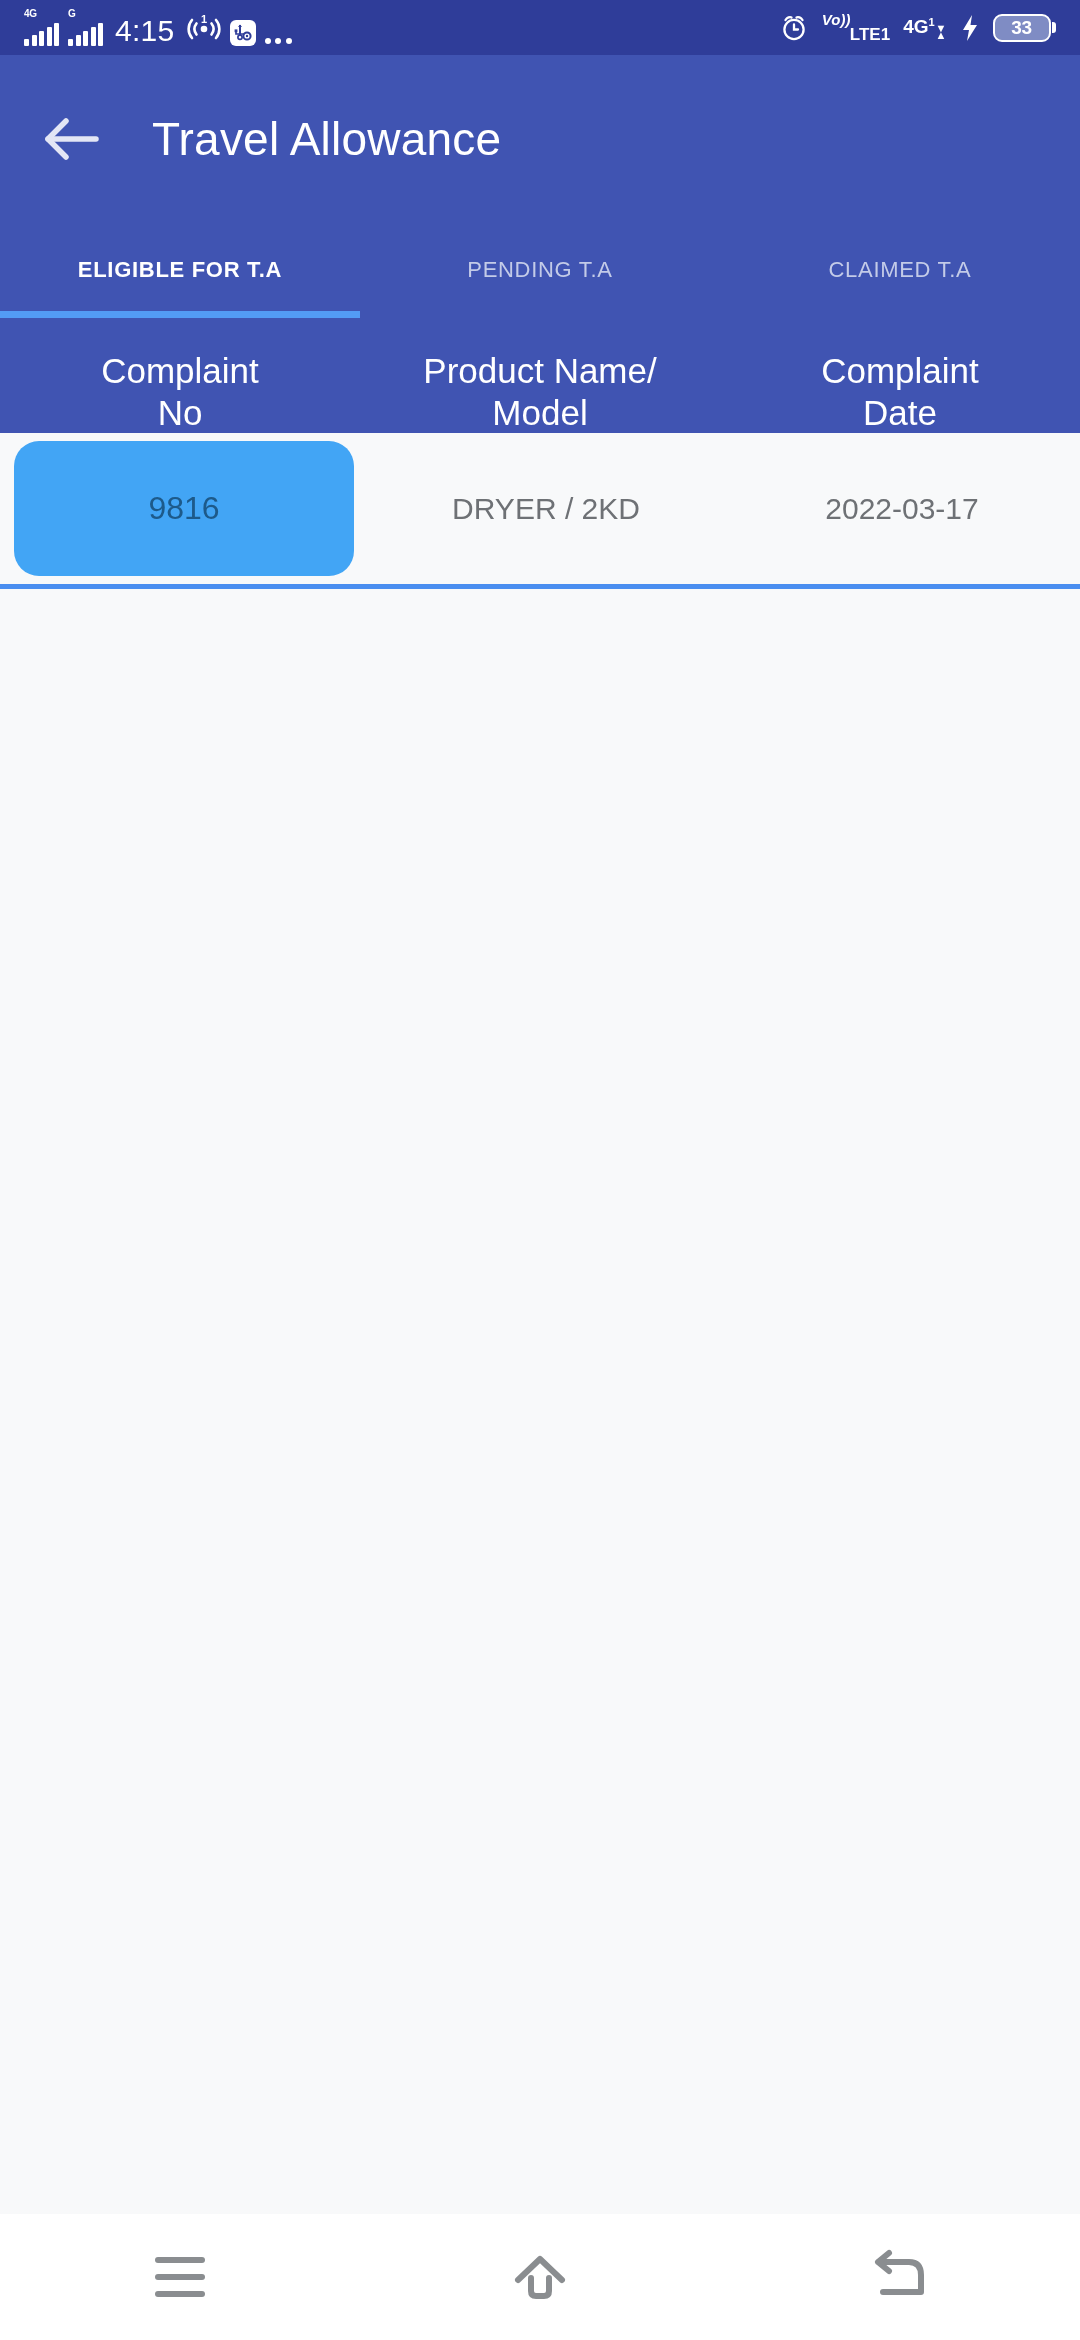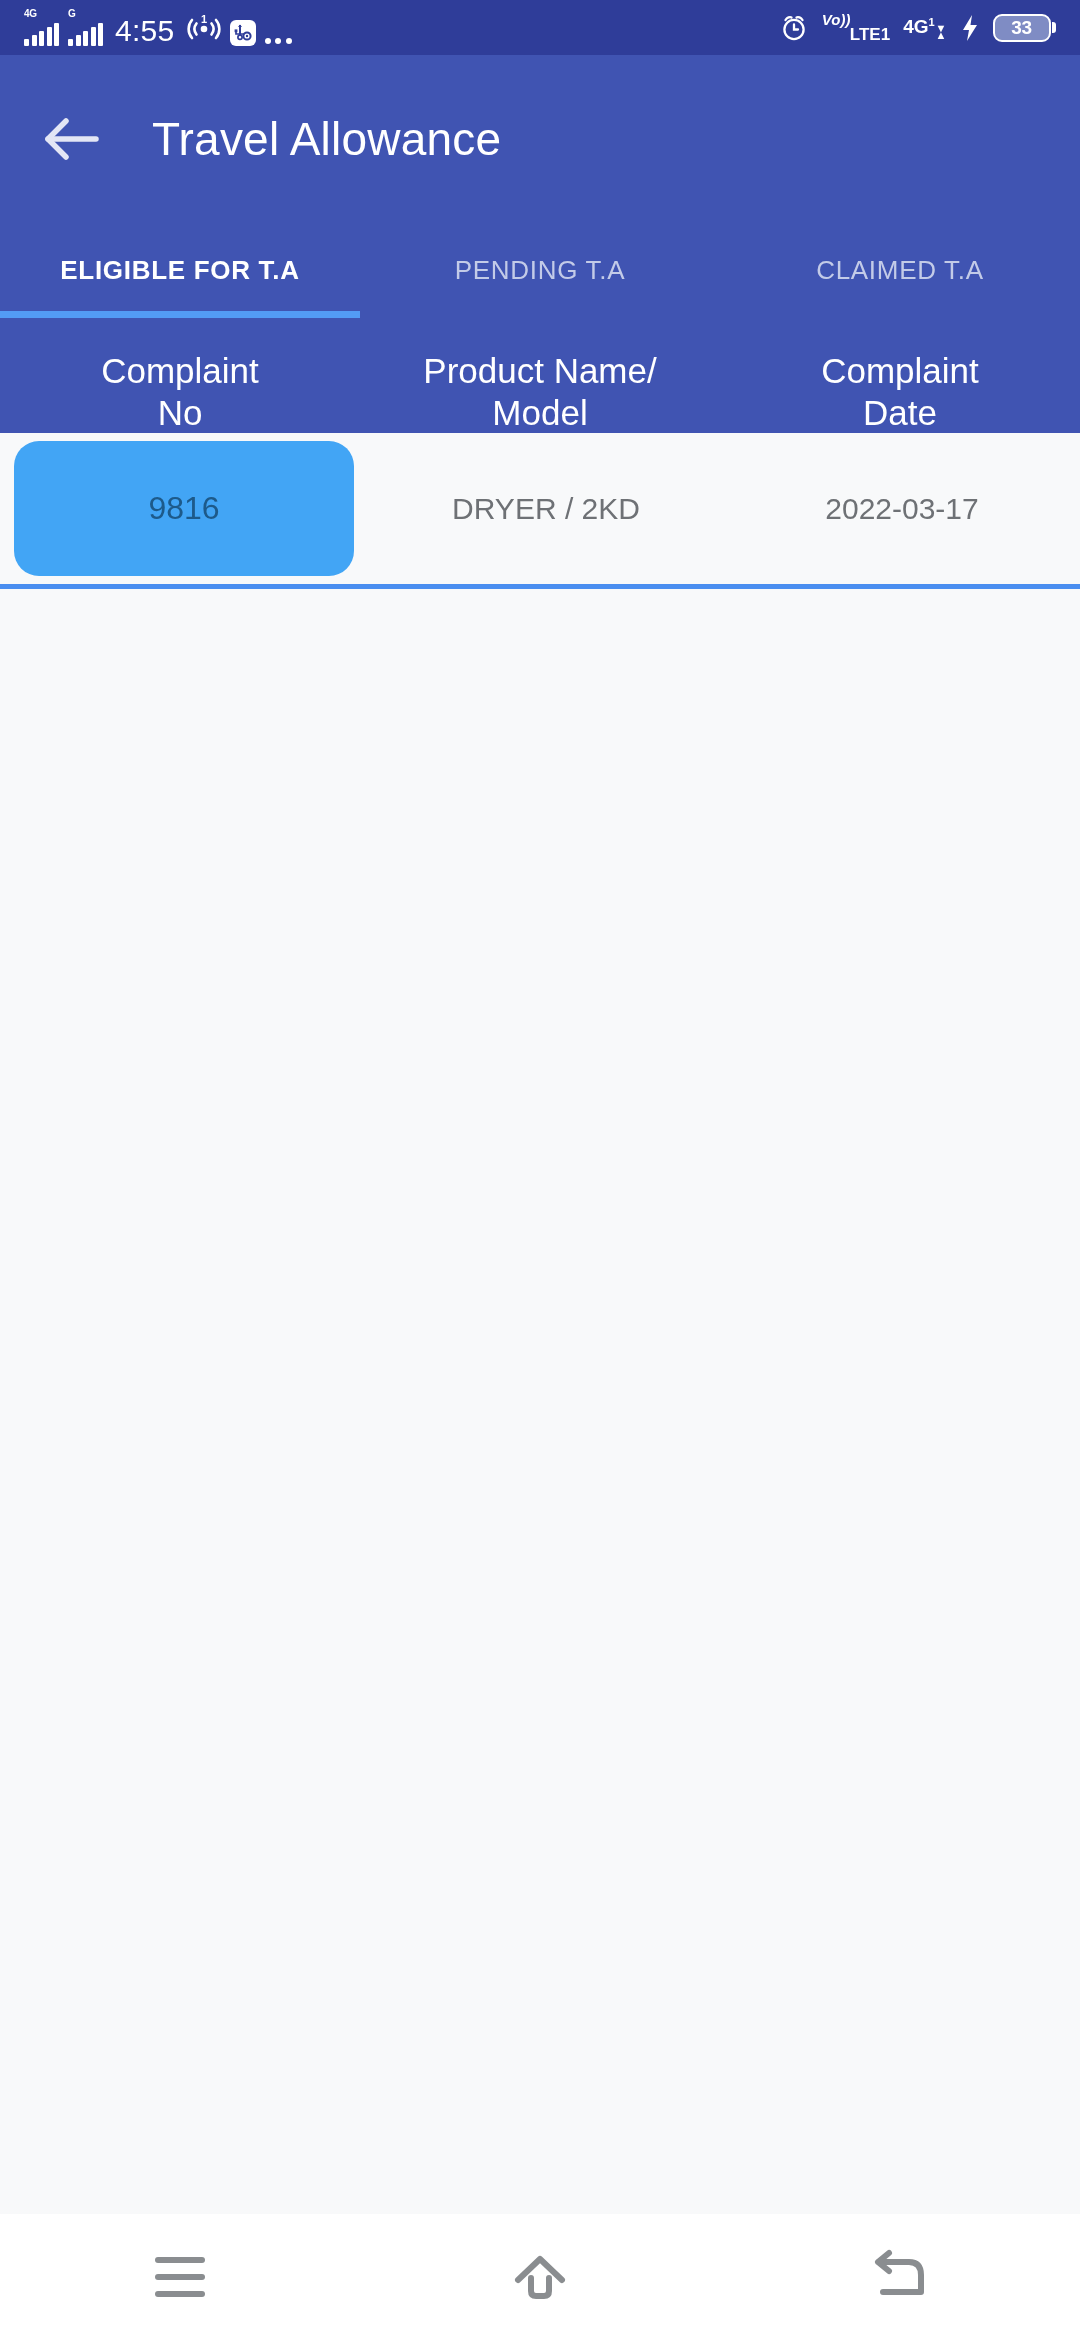--- a/index.html
+++ b/index.html
@@ -75,21 +75,21 @@
     color:#ffffff; font-size:46px; font-weight:400; margin-left:48px;
     letter-spacing:0.2px; white-space:nowrap;
   }
 
   
   .tabs {
     height:96px; background:#4054b2; display:flex; align-items:center;
     position:relative; flex:0 0 auto;
   }
   .tab {
-    flex:1 1 0; text-align:left; font-size:26px; letter-spacing:0.7px;
+    flex:1 1 0; text-align:left; font-size:22px; letter-spacing:0.7px;
     display:flex; align-items:center; justify-content:center; height:100%;
   }
   .tab.active { color:#ffffff; font-weight:bold; }
   .tab.inactive { color:#c3cbe8; font-weight:400; }
   .tab-indicator {
     position:absolute; bottom:0; left:0; width:360px; height:7px; background:#539bf5;
   }
 
   
   .thead {
@@ -149,21 +149,21 @@
         <div class="net"><sup>G</sup></div>
         <div class="bars">
           <i></i>
             <i></i>
             <i></i>
             <i></i>
             <i></i>
         </div>
       </div>
 
-      <div class="clock">4:55</div>
+      <div class="clock">4:15</div>
 
       <div class="icn" style="padding-bottom:2px;">
         <svg width="34" height="30" viewBox="0 0 34 30">
           <path d="M5 6 C0.5 11,0.5 19,5 24" stroke="#fff" stroke-width="2.6" fill="none" stroke-linecap="round"></path>
           <path d="M9.5 9.5 C6.8 13,6.8 17,9.5 20.5" stroke="#fff" stroke-width="2.6" fill="none" stroke-linecap="round"></path>
           <path d="M29 6 C33.5 11,33.5 19,29 24" stroke="#fff" stroke-width="2.6" fill="none" stroke-linecap="round"></path>
           <path d="M24.5 9.5 C27.2 13,27.2 17,24.5 20.5" stroke="#fff" stroke-width="2.6" fill="none" stroke-linecap="round"></path>
           <circle cx="17" cy="15" r="3.3" fill="#fff"></circle>
           <text x="17" y="9" font-size="11" fill="#fff" text-anchor="middle" font-family="Liberation Sans, sans-serif" font-weight="bold">1</text>
         </svg>

